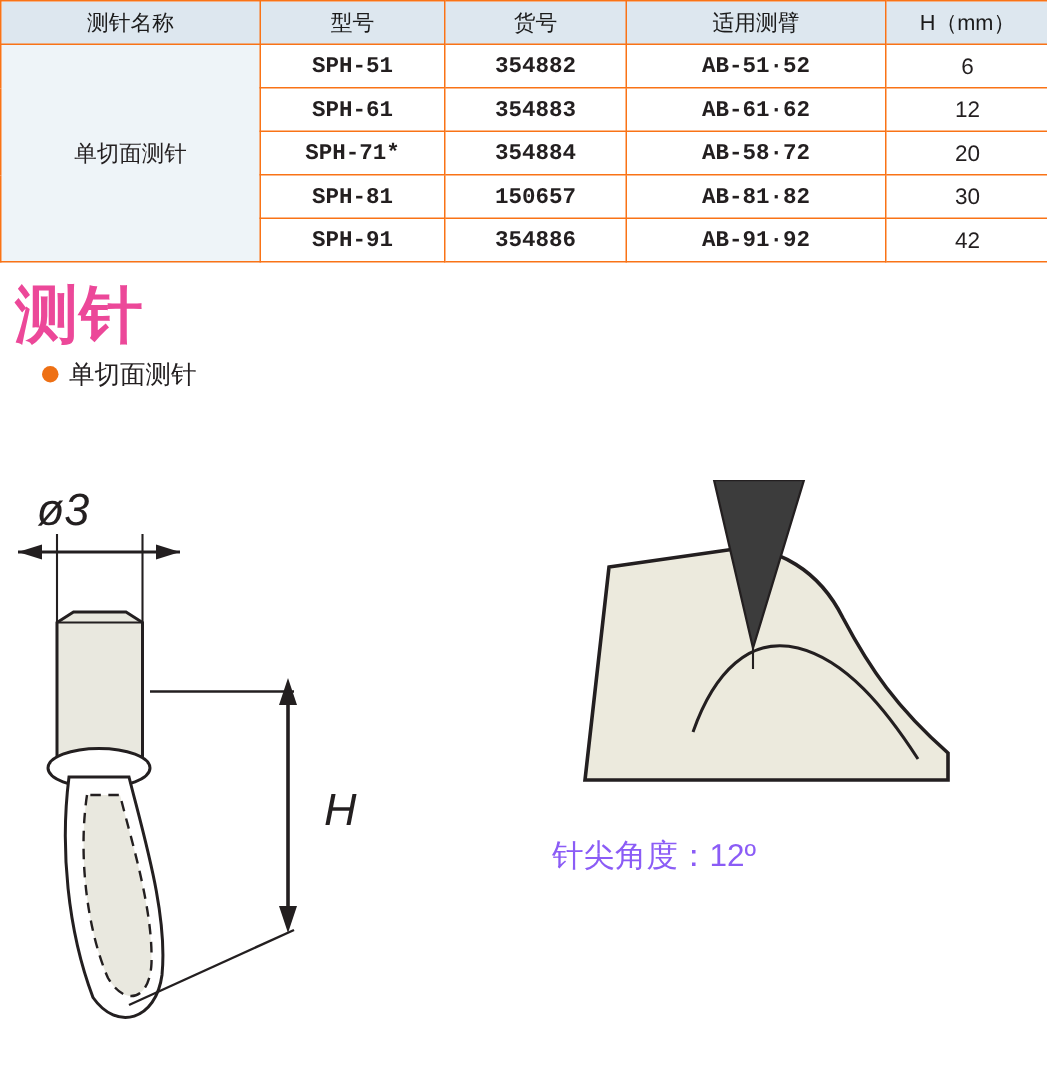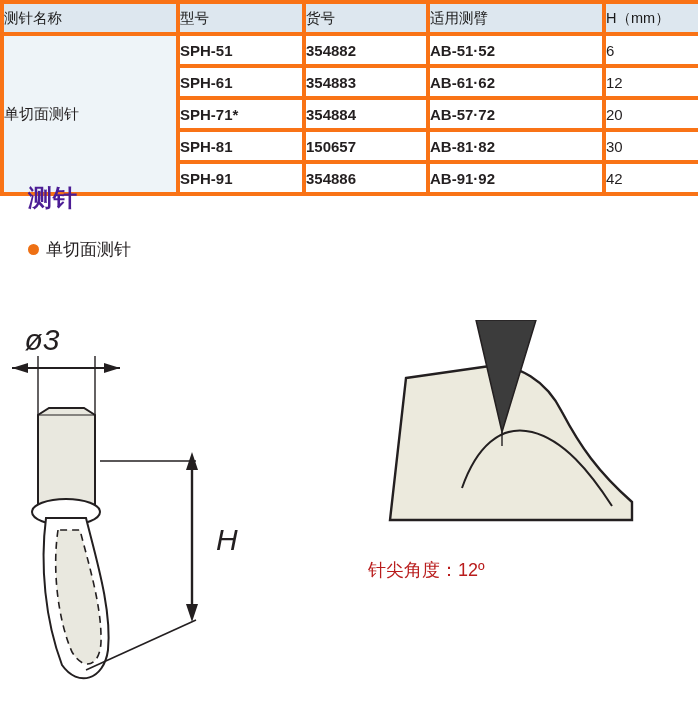--- a/index.html
+++ b/index.html
@@ -17,23 +17,24 @@
   }
 
   
   .spec-table {
     border-collapse: collapse;
     width: 696px;
     margin: 0;
     table-layout: fixed;
   }
   .spec-table td, .spec-table th {
-    border: 4px solid #f97316;
+    border: 1px solid #f97316;
     height: 28px;
     font-size: 15px;
+    text-align: center;
     padding: 0;
     background: #ffffff;
   }
   .spec-table thead td {
     background: #dde7ef;
     font-weight: normal;
     font-size: 14.5px;
     color: #1b1b1b;
   }
   .col-name { width: 172px; }
@@ -42,30 +43,30 @@
   .col-arm   { width: 172px; }
   .col-h     { width: 108px; }
 
   .name-cell {
     background: #eef4f8 !important;
     text-align: left;
     padding-left: 10px;
     font-size: 15px;
     vertical-align: middle;
   }
-  .bold-cell { font-weight: bold; }
+  .bold-cell { font-weight: bold; font-family: Liberation Mono, monospace; }
 
   
   .heading {
     position: absolute;
-    left: 28px;
+    left: 10px;
     top: 182px;
-    font-size: 24px;
+    font-size: 42px;
     font-weight: bold;
-    color: #4c1d95;
+    color: #ec4899;
     letter-spacing: 1px;
   }
   .sub-heading {
     position: absolute;
     left: 28px;
     top: 238px;
     font-size: 17px;
     color: #231f20;
     display: flex;
     align-items: center;
@@ -94,23 +95,23 @@
     top: 320px;
     width: 340px;
     height: 260px;
   }
 
   
   .spec-list {
     position: absolute;
     left: 368px;
     top: 548px;
-    font-size: 18px;
+    font-size: 21px;
     line-height: 45px;
-    color: #b91c1c;
+    color: #8b5cf6;
     text-align: right;
   }
   .spec-list div { white-space: nowrap; }
 
   .dim-label {
     font-size: 30px;
     fill: #231f20;
     font-family: "Liberation Sans", sans-serif;
   }
 </style>
@@ -137,21 +138,21 @@
     </tr>
     <tr>
       <td class="bold-cell">SPH-61</td>
       <td class="bold-cell">354883</td>
       <td class="bold-cell">AB-61·62</td>
       <td>12</td>
     </tr>
     <tr>
       <td class="bold-cell">SPH-71*</td>
       <td class="bold-cell">354884</td>
-      <td class="bold-cell">AB-57·72</td>
+      <td class="bold-cell">AB-58·72</td>
       <td>20</td>
     </tr>
     <tr>
       <td class="bold-cell">SPH-81</td>
       <td class="bold-cell">150657</td>
       <td class="bold-cell">AB-81·82</td>
       <td>30</td>
     </tr>
     <tr>
       <td class="bold-cell">SPH-91</td>

